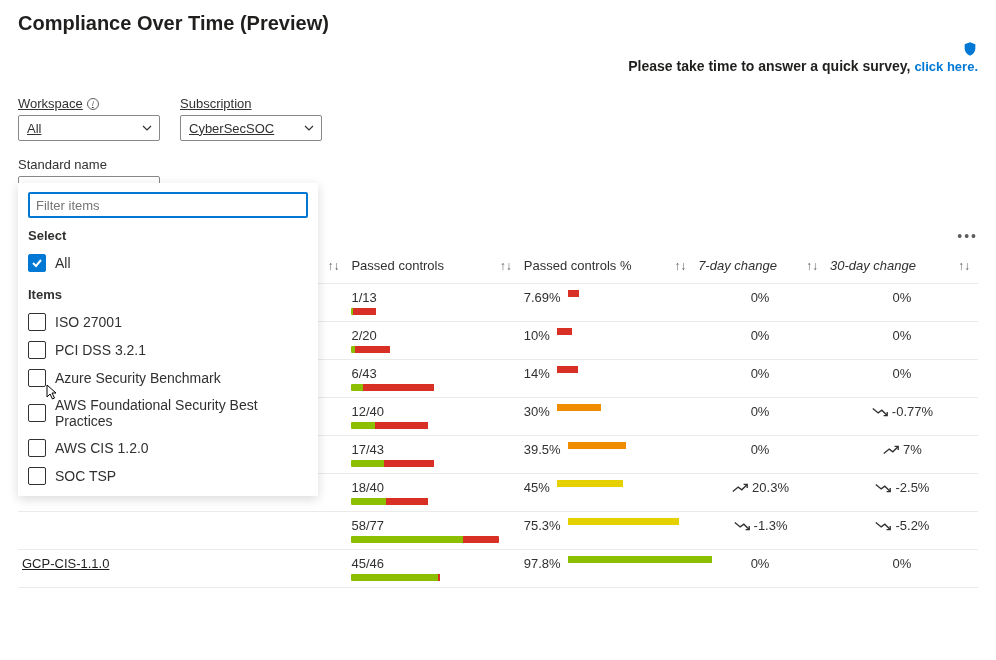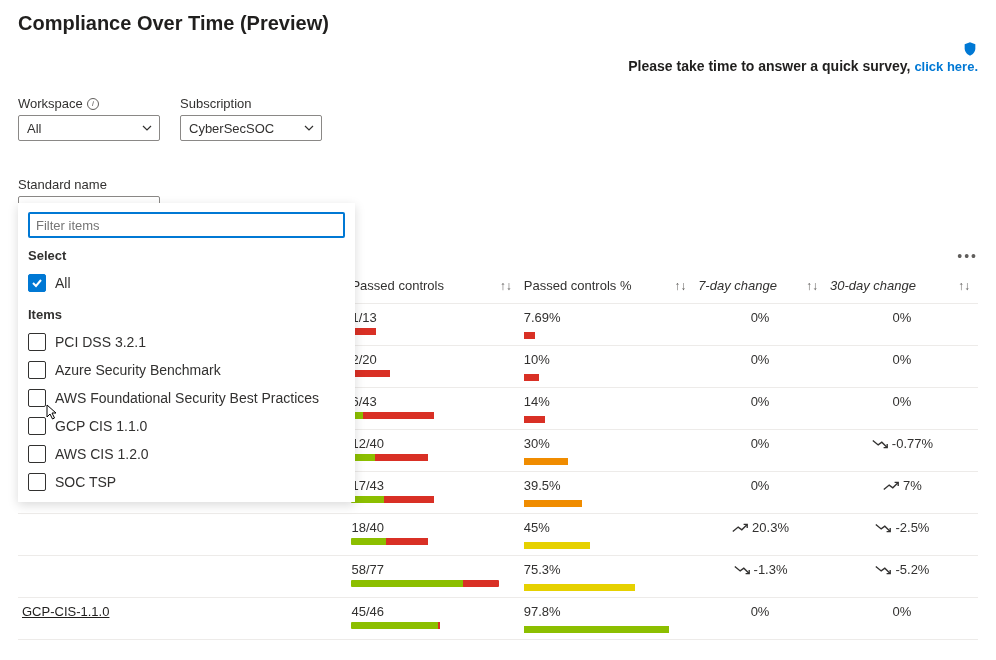--- a/index.html
+++ b/index.html
@@ -12,32 +12,32 @@
     width: 996px;
     height: 660px;
     padding: 12px 18px 0 18px;
     overflow: hidden;
   }
   h1 { font-size: 20px; font-weight: 600; margin: 0 0 6px 0; color: #201f1e; }
   .survey-row { display: flex; align-items: flex-end; gap: 1px; margin-bottom: 22px; flex-direction: column; }
   .shield { width: 16px; height: 16px; color: #0078d4; }
   .survey-text { font-size: 14px; font-weight: 600; color: #201f1e; }
   .survey-link { color: #0078d4; text-decoration: none; font-weight: 600; cursor: pointer; }
-  .filters { display: flex; gap: 20px; margin-bottom: 36px; }
+  .filters { display: flex; gap: 20px; margin-bottom: 16px; text-decoration: underline; }
   .filter-col { display: flex; flex-direction: column; }
   .label-row { display: flex; align-items: center; gap: 4px; margin-bottom: 4px; font-size: 13px; color: #323130; }
   .info-circle { border: 1px solid #605e5c; border-radius: 50%; width: 12px; height: 12px; display: inline-flex; align-items: center; justify-content: center; font-size: 8px; color: #605e5c; font-style: italic; }
   .dd { position: relative; height: 26px; border: 1px solid #8a8886; border-radius: 2px; background: #fff; display: flex; align-items: center; justify-content: space-between; padding: 0 6px 0 8px; cursor: pointer; font-size: 13px; }
   .dd.ws { width: 142px; }
   .dd.sub { width: 142px; }
   .dd.std { width: 142px; }
   .chev { width: 12px; height: 12px; display: inline-block; }
   .std-wrap { position: relative; display: inline-block; }
   .dropdown-panel {
-    position: absolute; top: 26px; left: 0; width: 337px; background: #fff;
+    position: absolute; top: 26px; left: 0; width: 300px; background: #fff;
     border: none; box-shadow: 0 3px 10px rgba(0,0,0,0.15); z-index: 50; padding: 9px 10px 6px 10px;
   }
   .filter-input { width: 100%; height: 26px; border: 2px solid #0078d4; border-radius: 2px; padding: 0 6px; font-size: 13px; outline: none; }
   .sect-label { font-weight: 600; font-size: 13px; margin: 10px 0 6px 0; color: #323130; }
   .opt-row { display: flex; align-items: center; gap: 9px; padding: 5px 0; cursor: pointer; font-size: 14px; color: #323130; }
   .cb { width: 18px; height: 18px; border: 1px solid #323130; border-radius: 2px; display: inline-flex; align-items: center; justify-content: center; background: #fff; flex-shrink: 0; }
   .cb.checked { background: #0078d4; border-color: #0078d4; }
   .cb.checked svg { display: block; }
   .cb svg { display: none; color: #fff; width: 12px; height: 12px; }
   .cursor-icon { position: absolute; left: 26px; top: 200px; pointer-events:none; }
@@ -50,21 +50,21 @@
   col.c-pct { width: 172px; }
   col.c-7 { width: 130px; }
   col.c-30 { width: 150px; }
   th { text-align: left; font-weight: 400; font-size: 13px; color: #323130; padding: 6px 4px 10px 4px; border-bottom: 1px solid #edebe9; position: relative; vertical-align: bottom; }
   th.num { text-align: left; font-style: italic; }
   th .sort { color: #605e5c; font-size: 12px; position: absolute; right: 8px; top: 7px; }
   td { padding: 6px 4px 6px 4px; border-bottom: 1px solid #edebe9; font-size: 13px; vertical-align: top; height: 36px; }
   .pc-cell { display: flex; flex-direction: column; gap: 3px; }
   .pc-bar { height: 7px; width: 148px; border-radius: 1px; display: flex; overflow: hidden; }
   .seg { height: 100%; }
-  .pct-cell { display: flex; flex-direction: column; gap: 7px; }
+  .pct-cell { display: flex; flex-direction: row; gap: 7px; }
   .pct-bar { height: 7px; width: 148px; border-radius: 1px; display: flex; }
   .chg-cell { text-align: center; }
   .chg-wrap { display: inline-flex; align-items: center; gap: 3px; justify-content: center; }
   .trend { width: 18px; height: 12px; }
   .row-name { padding-left: 4px; color: #201f1e; text-decoration: underline; }
 </style>
 </head>
 <body>
 
 
@@ -126,33 +126,33 @@
         <svg viewBox="0 0 12 12" fill="none" stroke="currentColor" stroke-width="2">
             <polyline points="2 6 5 9 10 3"></polyline>
           </svg>
       </span>
       <span>All</span>
     </div>
     <div class="sect-label">Items</div>
     <div id="items-list">
         <div class="opt-row">
           <span class="cb"></span>
+          <span>ISO 27001</span>
+        </div>
+        <div class="opt-row">
+          <span class="cb"></span>
           <span>PCI DSS 3.2.1</span>
         </div>
         <div class="opt-row">
           <span class="cb"></span>
           <span>Azure Security Benchmark</span>
         </div>
         <div class="opt-row">
           <span class="cb"></span>
           <span>AWS Foundational Security Best Practices</span>
-        </div>
-        <div class="opt-row">
-          <span class="cb"></span>
-          <span>GCP CIS 1.1.0</span>
         </div>
         <div class="opt-row">
           <span class="cb"></span>
           <span>AWS CIS 1.2.0</span>
         </div>
         <div class="opt-row">
           <span class="cb"></span>
           <span>SOC TSP</span>
         </div>
       </div>

